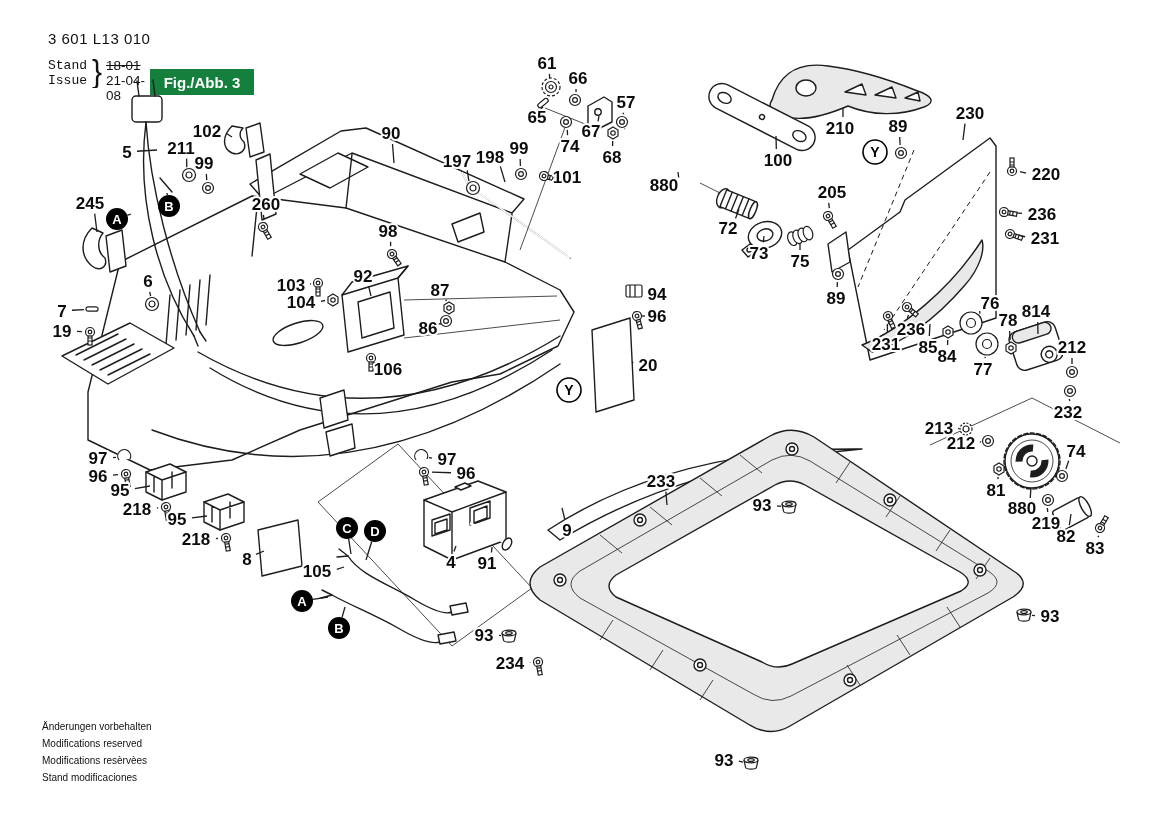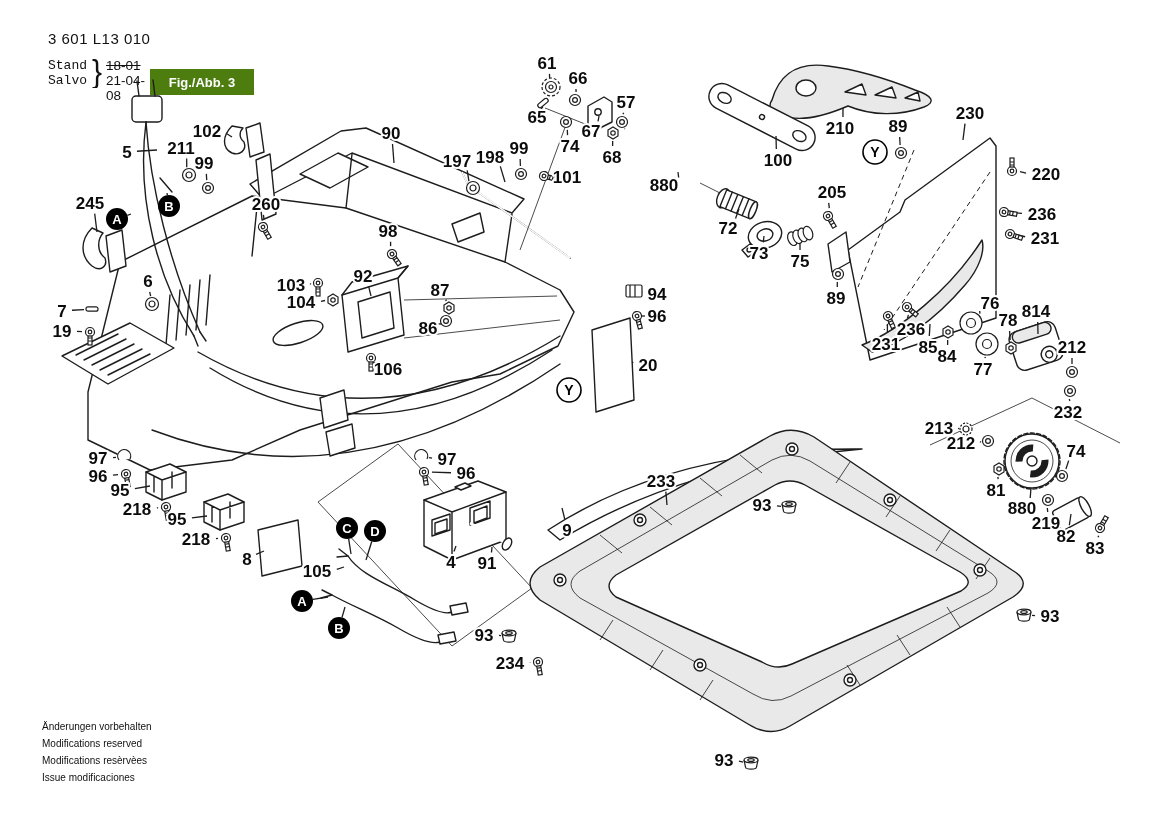--- a/index.html
+++ b/index.html
@@ -6,22 +6,22 @@
   .page{position:relative;width:1166px;height:824px;background:#fff;overflow:hidden;
         font-family:"Liberation Sans",sans-serif;color:#111;}
   .page svg{position:absolute;left:0;top:0;}
   
   .hdr{position:absolute;left:48px;top:30px;}
   .pn{font-size:15px;letter-spacing:.5px;}
   .si{position:absolute;left:0;top:28px;font-size:13px;line-height:15px;font-family:Liberation Mono, monospace;}
   .brace{position:absolute;left:44px;top:24px;font-size:30px;font-weight:400;transform:scaleY(1.05);}
   .vals{position:absolute;left:58px;top:28px;font-size:13.5px;line-height:15px;}
   .strike{text-decoration:line-through;}
-  .figbox{position:absolute;left:150px;top:69px;width:104px;height:26px;background:#4d7c0f;
-          color:#fff;font-weight:bold;font-size:13px;display:flex;align-items:center;justify-content:center;}
+  .figbox{position:absolute;left:150px;top:69px;width:104px;height:26px;background:#15803d;
+          color:#fff;font-weight:bold;font-size:15px;display:flex;align-items:center;justify-content:center;}
   
   .ftr{position:absolute;left:42px;top:718px;font-size:10px;line-height:17px;}
   
   .art{fill:none;stroke:#1d1d1d;stroke-width:1.4;stroke-linejoin:round;stroke-linecap:round;}
   .artf{fill:#fff;stroke:#1d1d1d;stroke-width:1.4;stroke-linejoin:round;}
   .shade{fill:#e9e9e9;stroke:#1d1d1d;stroke-width:1.4;stroke-linejoin:round;}
   .thin{fill:none;stroke:#1d1d1d;stroke-width:.8;}
   .dash{fill:none;stroke:#1d1d1d;stroke-width:1;stroke-dasharray:5 4;}
   .ld{stroke:#1d1d1d;stroke-width:1.3;}
   .gl *{stroke:#1d1d1d;stroke-width:1.2;fill:#fff;}
@@ -34,21 +34,21 @@
 </style>
 </head>
 <body>
 
 <div class="page">
 
   <div class="hdr">
     <div class="pn">3 601 L13 010</div>
     <div class="si">
       <div>Stand</div>
-      <div>Salvo</div>
+      <div>Issue</div>
     </div>
     <div class="brace">}</div>
     <div class="vals">
       <div class="strike">18-01</div>
       <div>21-04-08</div>
     </div>
   </div>
   <div class="figbox">
     <span>Fig./Abb. 3</span>
   </div>
@@ -858,15 +858,15 @@
           <circle class="mko" cx="569" cy="390" r="12"></circle>
           <text class="mkot" x="569" y="395">Y</text>
         </g>
       </g>
   </svg>
 
   <div class="ftr">
     <div>Änderungen vorbehalten</div>
     <div>Modifications reserved</div>
     <div>Modifications resèrvèes</div>
-    <div>Issue modificaciones</div>
+    <div>Stand modificaciones</div>
   </div>
 </div>
 
 </body></html>

